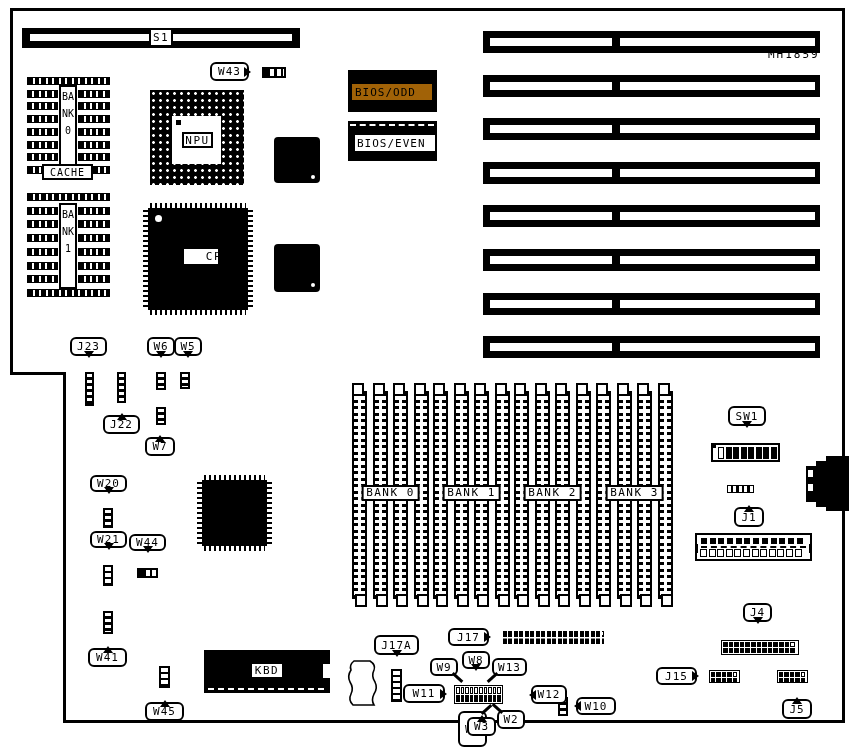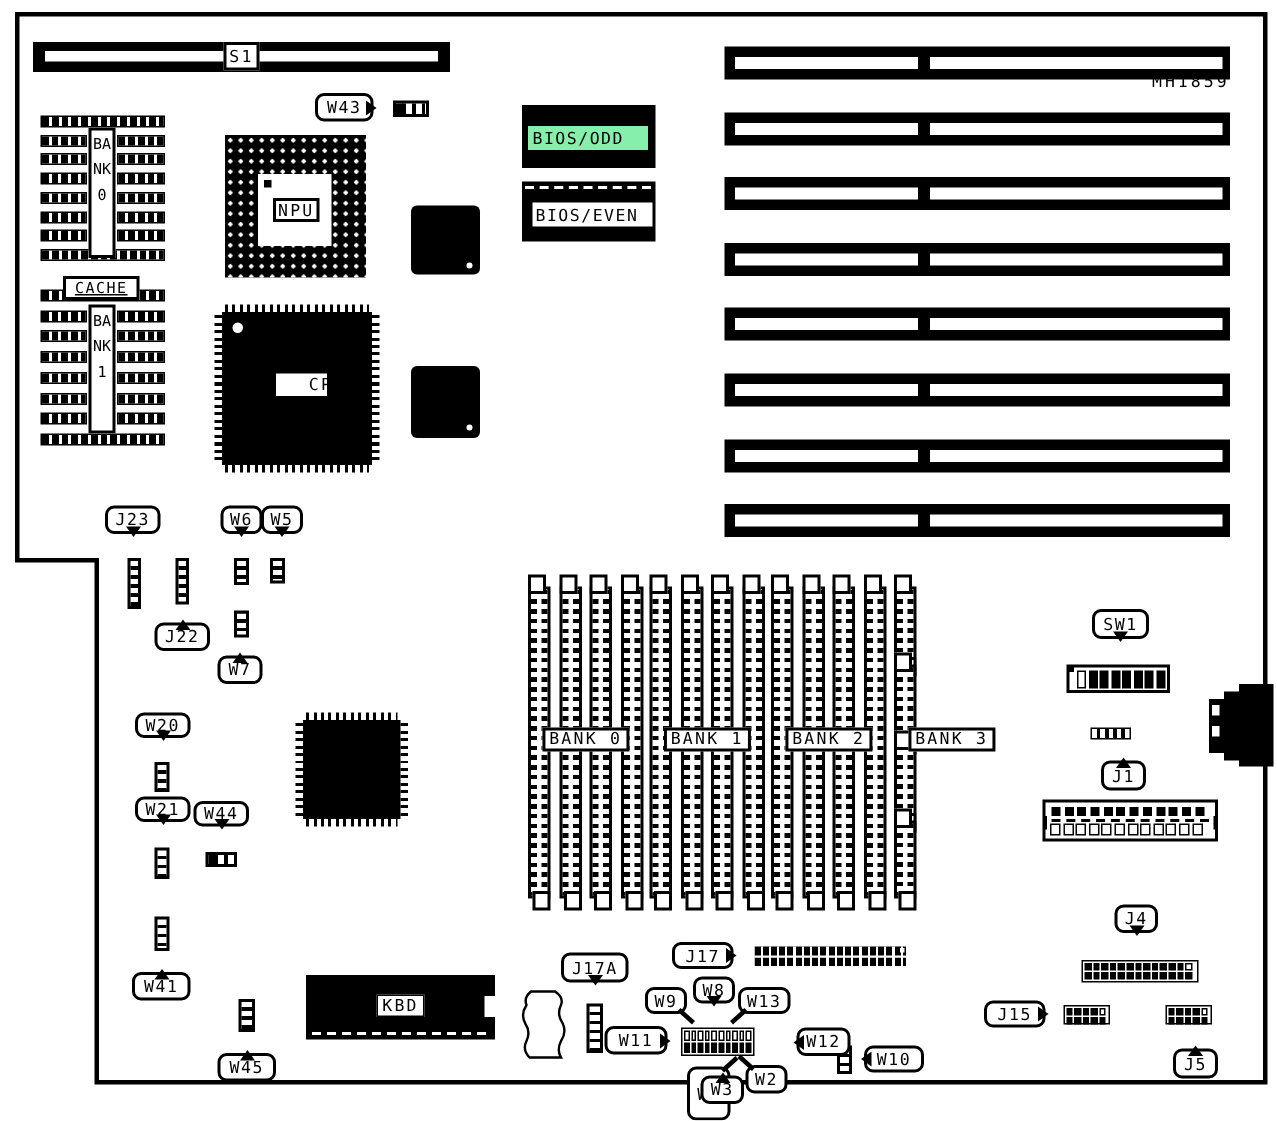--- a/index.html
+++ b/index.html
@@ -133,21 +133,21 @@
       </div>
       <div class="dip-row">
         <div class="dip-chip" style="width: 31px;"></div>
         <div class="dip-chip" style="width: 32px;"></div>
       </div>
       <div class="dip-row">
         <div class="dip-chip" style="width: 100%;"></div>
       </div>
     </div>
   <div class="vlabel" style="left:59px;top:85px;width:18px;height:87px;">BANK0</div>
-  <div class="chipbox" style="left:42px;top:184px;width:51px;height:16px;font-size:10px;letter-spacing:1px;text-decoration:underline;">CACHE</div>
+  <div class="chipbox" style="left:42px;top:164px;width:51px;height:16px;font-size:10px;letter-spacing:1px;">CACHE</div>
   <div class="dipblock" id="dip1" style="left:27px;top:193px;width:83px;height:104px;">
       <div class="dip-row">
         <div class="dip-chip" style="width: 100%;"></div>
       </div>
       <div class="dip-row">
         <div class="dip-chip" style="width: 31px;"></div>
         <div class="dip-chip" style="width: 32px;"></div>
       </div>
       <div class="dip-row">
         <div class="dip-chip" style="width: 31px;"></div>
@@ -189,21 +189,21 @@
   <div class="chipbox" style="left:184px;top:249px;width:29px;height:15px;border:none;padding-left:34px;">CPU</div>
 
   <div class="blackbox" style="left:274px;top:137px;width:46px;height:46px;border-radius:4px;">
     <div class="wdot" style="right:5px;bottom:4px;width:4px;height:4px;"></div>
   </div>
   <div class="blackbox" style="left:274px;top:244px;width:46px;height:48px;border-radius:4px;">
     <div class="wdot" style="right:5px;bottom:5px;width:4px;height:4px;"></div>
   </div>
 
   <div class="blackbox" style="left:348px;top:70px;width:89px;height:42px;">
-    <div class="abs" style="left:4px;top:14px;width:80px;height:16px;background:#86efac;font-size:11px;letter-spacing:1px;display:flex;align-items:center;padding-left:3px;">BIOS/ODD</div>
+    <div class="abs" style="left:4px;top:14px;width:80px;height:16px;background:#a16207;font-size:11px;letter-spacing:1px;display:flex;align-items:center;padding-left:3px;">BIOS/ODD</div>
   </div>
   <div class="blackbox" style="left:348px;top:121px;width:89px;height:40px;">
     <div class="abs" style="left:2px;top:3px;width:84px;border-top:2px dashed #fff;"></div>
     <div class="abs" style="left:7px;top:14px;width:80px;height:16px;background:#fff;font-size:11px;letter-spacing:1px;display:flex;align-items:center;padding-left:2px;">BIOS/EVEN</div>
   </div>
 
   <div id="slots">
       <div class="slot" style="top: 31px;"></div>
       <div class="slot" style="top: 75px;"></div>
       <div class="slot" style="top: 118px;"></div>
@@ -265,21 +265,21 @@
         <div class="simm"></div>
         <div class="bank-label">BANK 1</div>
       </div>
       <div class="bank" style="left: 514px;">
         <div class="simm"></div>
         <div class="simm"></div>
         <div class="simm"></div>
         <div class="simm"></div>
         <div class="bank-label">BANK 2</div>
       </div>
-      <div class="bank" style="left: 596px; flex-direction: column;">
+      <div class="bank" style="left: 596px;">
         <div class="simm"></div>
         <div class="simm"></div>
         <div class="simm"></div>
         <div class="simm"></div>
         <div class="bank-label">BANK 3</div>
       </div>
     </div>
 
   <div class="callout t-down" style="left:728px;top:406px;width:38px;height:20px;">SW1</div>
   <div class="abs" id="sw1" style="left:711px;top:443px;width:69px;height:19px;background:#fff;border:2px solid #000;display:flex;align-items:center;padding-left:5px;">

